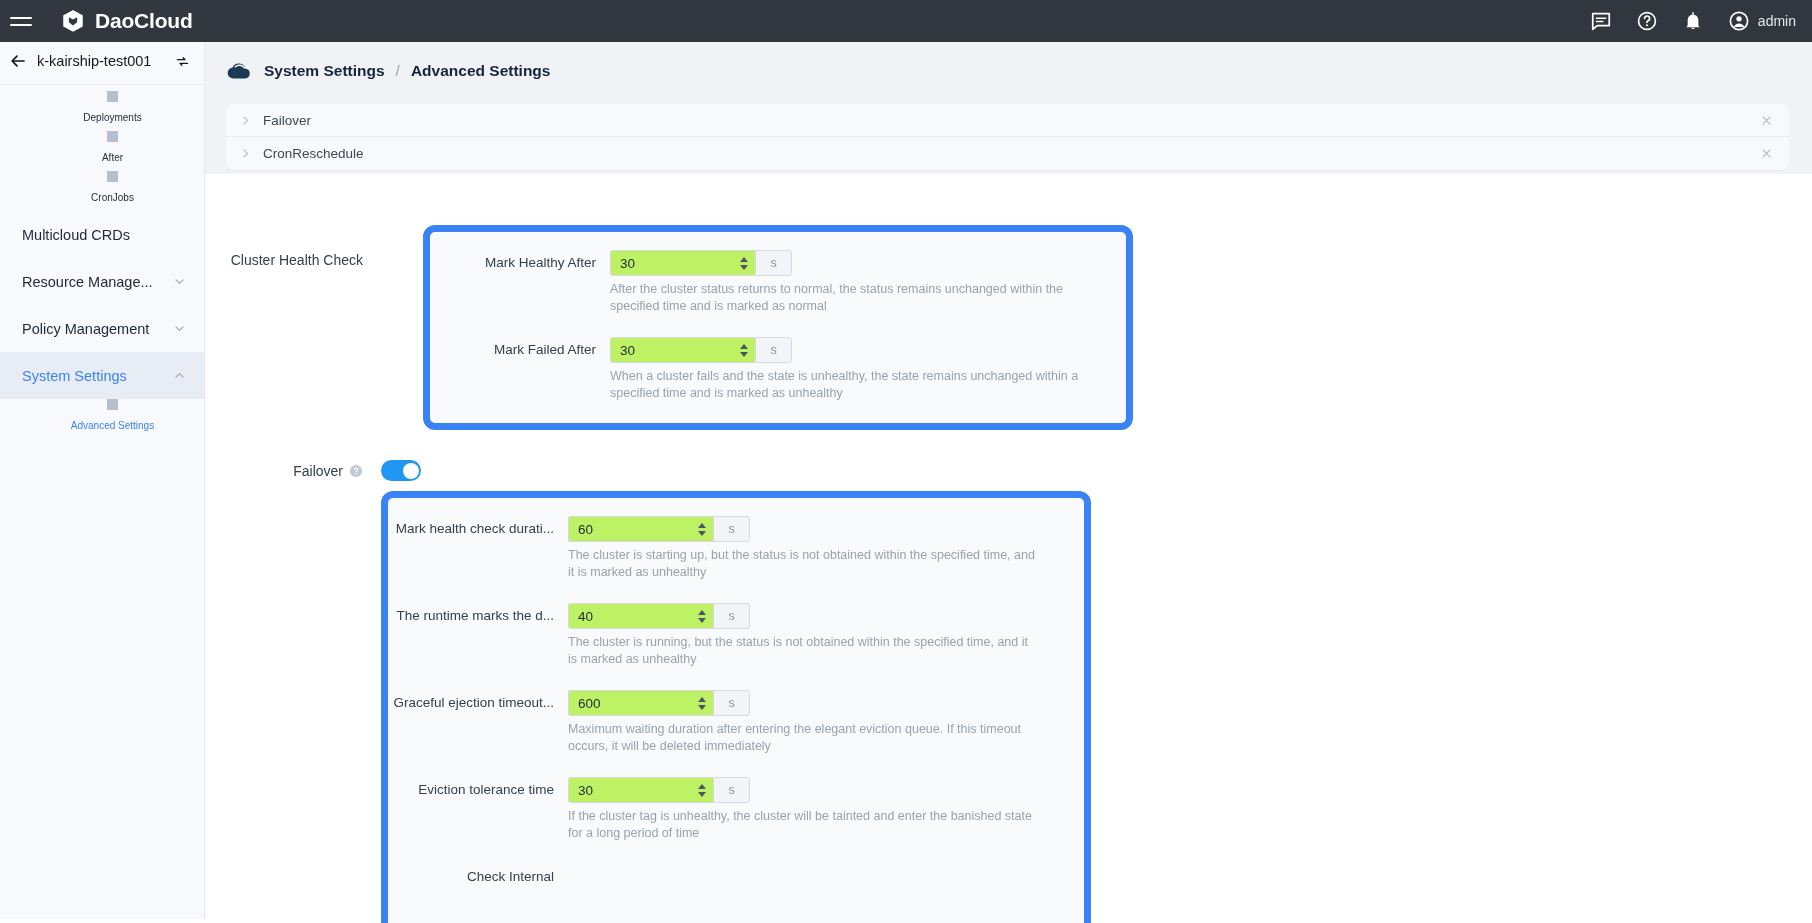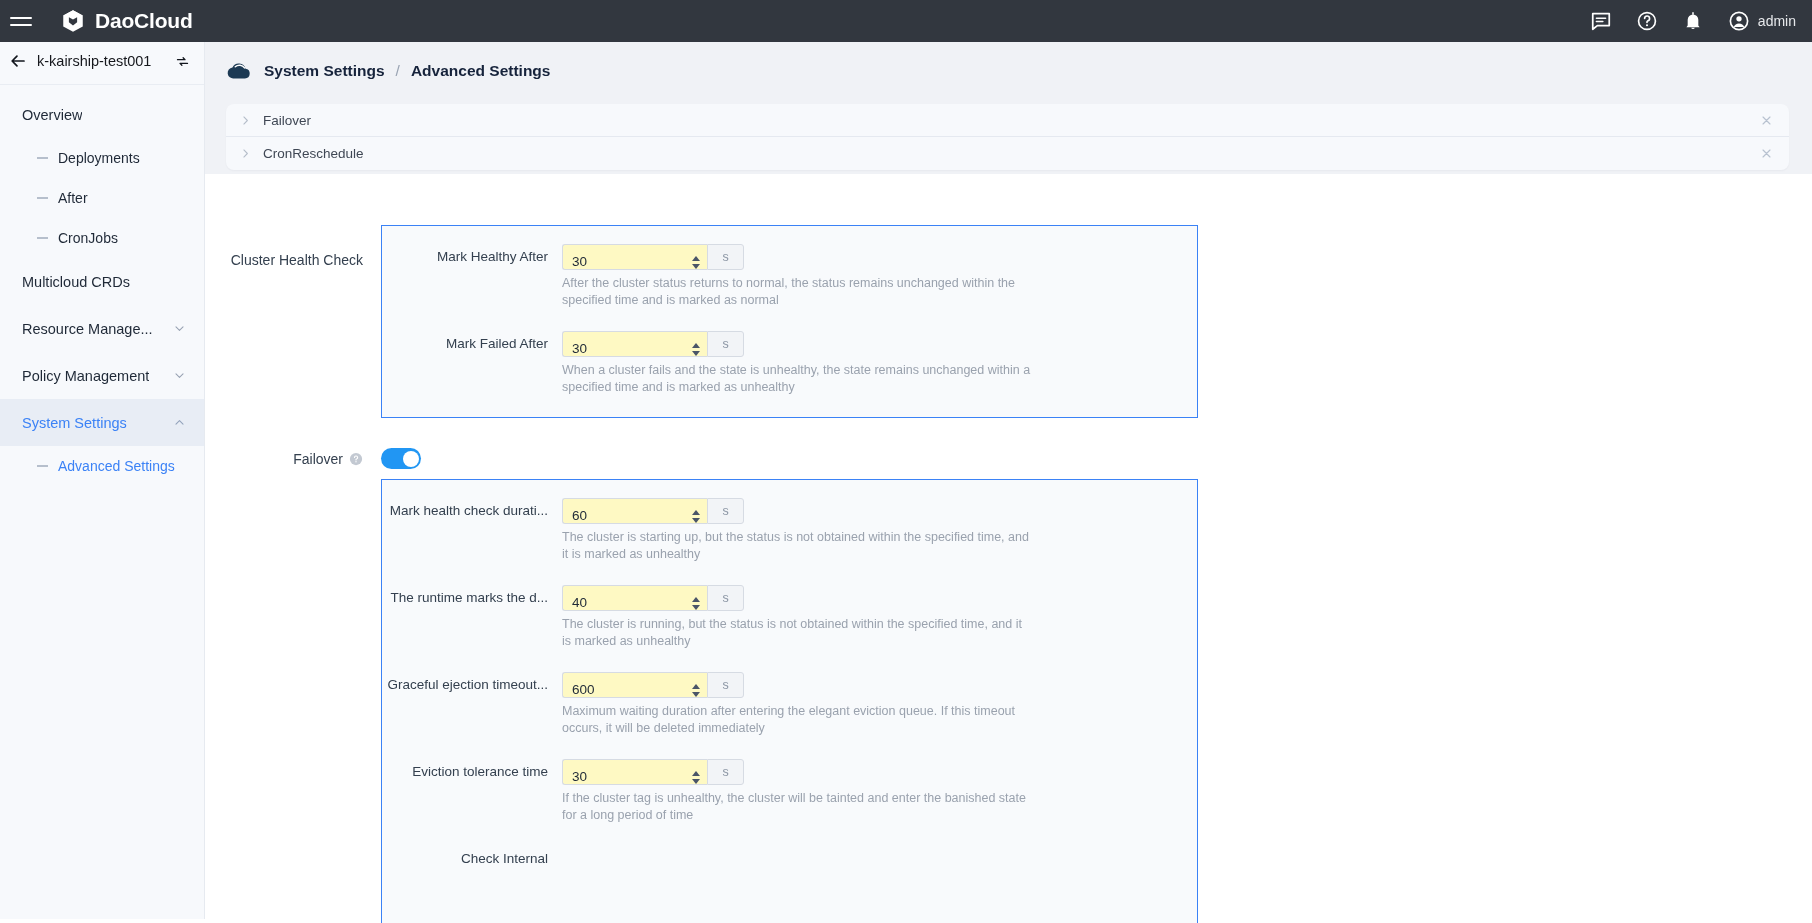--- a/index.html
+++ b/index.html
@@ -71,21 +71,21 @@
     white-space: nowrap;
   }
   .nav-item .lbl { overflow: hidden; text-overflow: ellipsis; }
   .nav-item .chev { margin-left: auto; width: 13px; height: 13px; flex: 0 0 13px; color: #98a2b3; }
   .nav-item.expanded-parent { background: #e8edf5; }
   .nav-item.active-parent { background: #e8edf5; color: #3b82f6; }
   .nav-item.active-parent .chev { color: #93a3bb; }
 
   .nav-sub {
     height: 40px; display: flex; align-items: center; gap: 10px;
-    padding-left: 37px; font-size: 14px; color: #1f2937; cursor: pointer;
+    padding-left: 21px; font-size: 10px; color: #1f2937; cursor: pointer; flex-direction: column;
   }
   .nav-sub .dash { width: 11px; height: 1.5px; background: #b6bfcc; flex: 0 0 11px; }
   .nav-sub.active { color: #3b82f6; }
   .nav-sub.active .dash { background: #b6bfcc; }
 
   
   #content {
     position: absolute; top: 42px; left: 205px;
     width: 1607px; height: 881px;
     background: #ffffff; overflow: hidden;
@@ -137,43 +137,43 @@
     display: flex; align-items: flex-start;
     padding-left: 21px;
   }
   .section-label {
     width: 155px; flex: 0 0 155px;
     text-align: right; padding-right: 18px; padding-top: 27px;
     font-size: 14px; color: #34404f;
   }
   .card {
     background: #f8fafc;
-    border: 1px solid #3b82f6;
-    border-radius: 0;
-    width: 817px;
+    border: 7px solid #3b82f6;
+    border-radius: 12px;
+    width: 710px;
   }
   .field-row {
     display: flex; align-items: flex-start;
     padding-top: 18px;
   }
   .field-label {
     width: 180px; flex: 0 0 180px;
     text-align: right; padding-right: 14px; padding-top: 5px;
     font-size: 13.5px; color: #34404f;
     white-space: nowrap; overflow: hidden; text-overflow: ellipsis;
   }
   .field-ctrl { display: flex; flex-direction: column; }
   .number-group { display: flex; align-items: stretch; height: 26px; }
   .number-box {
     width: 145px; height: 26px;
     border: 1px solid #d6dbe3;
     border-right: none;
     border-radius: 3px 0 0 3px;
-    background: #fef9c3;
-    display: flex; align-items: flex-end;
+    background: #bef264;
+    display: flex; align-items: center;
     padding: 0 6px 0 9px;
     position: relative;
   }
   .number-val {
     flex: 1 1 auto; font-size: 13.5px; color: #1f2937;
     border: none; outline: none; background: transparent;
     font-family: "Liberation Sans", sans-serif;
     width: 100%; padding: 0;
   }
   .spinner {
@@ -271,23 +271,20 @@
     <svg class="back-arrow" viewBox="0 0 24 24">
       <path d="M20 12H4.6M10.6 5.6L4.2 12l6.4 6.4" fill="none" stroke="#12161d" stroke-width="2.3" stroke-linecap="round" stroke-linejoin="round"></path>
     </svg>
     <span id="cluster-name">k-kairship-test001</span>
     <svg class="refresh-icon" viewBox="0 0 24 24">
       <path d="M4 9h12l-3-3M20 15H8l3 3" fill="none" stroke="#12161d" stroke-width="2.1" stroke-linecap="round" stroke-linejoin="round"></path>
     </svg>
   </div>
 
   <div class="nav-list">
-    <div class="nav-item">
-      <span class="lbl">Overview</span>
-    </div>
     <div class="nav-sub">
       <span class="dash"></span>
       <span>Deployments</span>
     </div>
     <div class="nav-sub">
       <span class="dash"></span>
       <span>After</span>
     </div>
     <div class="nav-sub">
       <span class="dash"></span>
@@ -351,21 +348,21 @@
         <span class="panel-title">CronReschedule</span>
         <svg class="panel-close" viewBox="0 0 24 24">
           <path d="M5.6 5.6l12.8 12.8M18.4 5.6L5.6 18.4" fill="none" stroke="currentColor" stroke-width="2.2" stroke-linecap="round"></path>
         </svg>
       </div>
     </div>
   </div>
 
   <div id="form-body">
 
-    <div class="section" style="margin-top:51px;">
+    <div class="section" style="margin-top:51px;gap:42px;">
       <div class="section-label">Cluster Health Check</div>
       <div class="card">
 
         <div class="field-row">
           <div class="field-label">Mark Healthy After</div>
           <div class="field-ctrl">
             <div class="number-group">
               <div class="number-box">
                 <input class="number-val" type="text" value="30" style="">
                 <span class="spinner">

